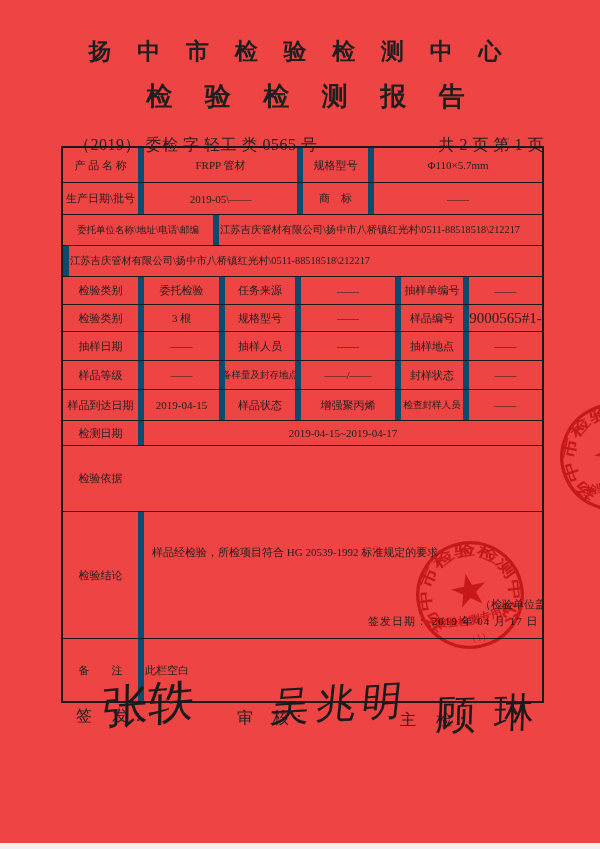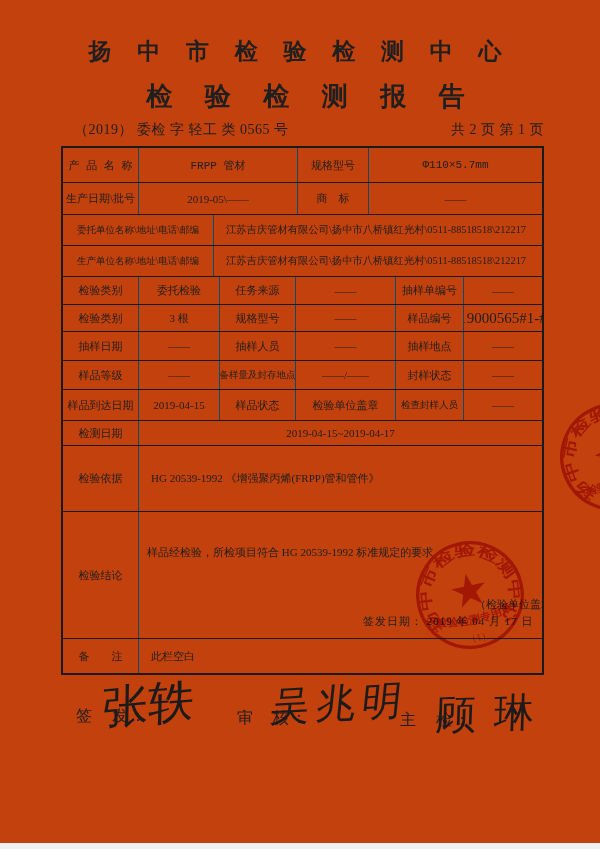--- a/index.html
+++ b/index.html
@@ -1,35 +1,35 @@
 <!DOCTYPE html>
 <html><head>
 <meta charset="utf-8">
 <style>
   html,body{margin:0;padding:0;background:#ffffff;}
-  .page{position:relative;width:600px;height:849px;background:#c2410c;overflow:hidden;
+  .page{position:relative;width:600px;height:849px;background:#ef4444;overflow:hidden;
         font-family:"Liberation Serif","DejaVu Serif",serif;color:#1f1f1f;}
   
   .org-title{position:absolute;top:36px;left:0;width:100%;text-align:center;
              font-size:23px;font-weight:bold;letter-spacing:10px;}
   .report-title{position:absolute;top:79px;left:0;width:100%;text-align:center;
              font-size:26px;font-weight:bold;letter-spacing:13px;margin-left:12px;}
-  .meta{position:absolute;top:121px;left:74px;right:56px;display:flex;
-        justify-content:space-between;font-size:14px;letter-spacing:.5px;}
+  .meta{position:absolute;top:135px;left:74px;right:56px;display:flex;
+        justify-content:space-between;font-size:16px;letter-spacing:.5px;}
   
   .doc-table{position:absolute;left:61px;top:146px;width:479px;border:2px solid #1a1a1a;}
   .tr{display:flex;box-sizing:border-box;border-top:1px solid #1a1a1a;}
-  .tr.first{border-top:none;font-family:Liberation Mono, monospace;}
-  .td{box-sizing:border-box;border-left:1px solid #0c4a6e;display:flex;align-items:center;
+  .tr.first{border-top:none;}
+  .td{box-sizing:border-box;border-left:6px solid #0c4a6e;display:flex;align-items:center;
       justify-content:center;font-size:11px;white-space:nowrap;overflow:hidden;}
   .td.fc{border-left:none;}
   .w75{width:75px}.w81{width:81px}.w76{width:76px}.w100{width:100px}.w68{width:68px}
   .w159{width:159px}.w71{width:71px}.w150{width:150px}
   .fx{flex:1;min-width:0}
-  .left{justify-content:flex-start;padding-left:12px}
+  .left{justify-content:flex-start;padding-left:1px}
   .addr{font-size:10.3px}
   .tight{font-size:9.5px}
   .num{font-size:15px}
   .concl{position:relative;display:block}
   .concl-text{position:absolute;left:8px;top:33px;font-size:11px}
   .seal-note{position:absolute;left:336px;top:85px;font-size:11px}
   .issue{position:absolute;left:224px;top:102px;font-size:11px;letter-spacing:1px}
   
   .stamp{position:absolute;width:152px;height:152px;mix-blend-mode:multiply;opacity:.88;}
   .stamp-main{left:394px;top:519px;transform:rotate(-12deg);}
@@ -72,21 +72,20 @@
       <div class="td w71">商　标</div>
       <div class="td fx">——</div>
     </div>
 
     <div class="tr" style="height:31px">
       <div class="td fc w150 tight">委托单位名称\地址\电话\邮编</div>
       <div class="td fx left addr">江苏吉庆管材有限公司\扬中市八桥镇红光村\0511-88518518\212217</div>
     </div>
 
     <div class="tr" style="height:31px">
-      <div class="td fc w150 tight">生产单位名称\地址\电话\邮编</div>
       <div class="td fx left addr">江苏吉庆管材有限公司\扬中市八桥镇红光村\0511-88518518\212217</div>
     </div>
 
     <div class="tr" style="height:28px">
       <div class="td fc w75">检验类别</div>
       <div class="td w81">委托检验</div>
       <div class="td w76">任务来源</div>
       <div class="td w100">——</div>
       <div class="td w68">抽样单编号</div>
       <div class="td fx">——</div>
@@ -116,48 +115,47 @@
       <div class="td w76 tight">备样量及封存地点</div>
       <div class="td w100">——/——</div>
       <div class="td w68">封样状态</div>
       <div class="td fx">——</div>
     </div>
 
     <div class="tr" style="height:31px">
       <div class="td fc w75">样品到达日期</div>
       <div class="td w81">2019-04-15</div>
       <div class="td w76">样品状态</div>
-      <div class="td w100">检验单位盖章</div>
+      <div class="td w100">增强聚丙烯</div>
       <div class="td w68 tight">检查封样人员</div>
       <div class="td fx">——</div>
     </div>
 
     <div class="tr" style="height:25px">
       <div class="td fc w75">检测日期</div>
       <div class="td fx">2019-04-15~2019-04-17</div>
     </div>
 
     <div class="tr" style="height:66px">
       <div class="td fc w75">检验依据</div>
-      <div class="td fx left">HG 20539-1992 《增强聚丙烯(FRPP)管和管件》</div>
     </div>
 
     <div class="tr" style="height:127px">
       <div class="td fc w75">检验结论</div>
       <div class="td fx concl">
         <div class="concl-text">样品经检验，所检项目符合 HG 20539-1992 标准规定的要求</div>
         <div class="seal-note">（检验单位盖章）</div>
         <div class="issue">
           <span>签发日期：</span>
           <span>2019 年 04 月 17 日</span>
         </div>
       </div>
     </div>
 
-    <div class="tr" style="height:35px">
+    <div class="tr" style="height:63px">
       <div class="td fc w75">备　　注</div>
       <div class="td fx left">此栏空白</div>
     </div>
 
   </div>
 
   <div class="stamp stamp-main"><svg viewBox="-80 -80 160 160" width="100%" height="100%" xmlns="http://www.w3.org/2000/svg">
         <circle cx="0" cy="0" r="55" fill="none" stroke="#cf4444" stroke-width="3.5"></circle>
         <path id="st0r" d="M -32.2,27 A 42,42 0 1 1 32.2,27" fill="none"></path>
         <text font-size="15.5" font-weight="bold" fill="#cf4444"><textPath href="#st0r" textLength="198" lengthAdjust="spacingAndGlyphs">扬中市检验检测中心</textPath></text>

